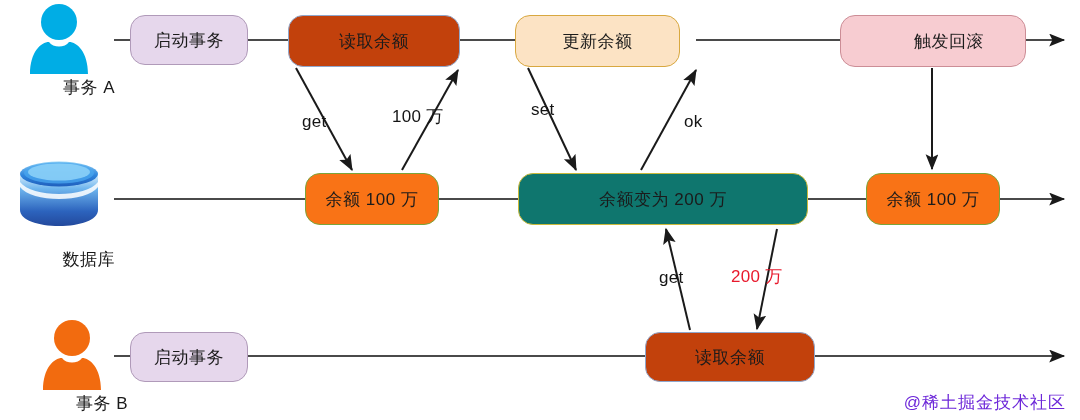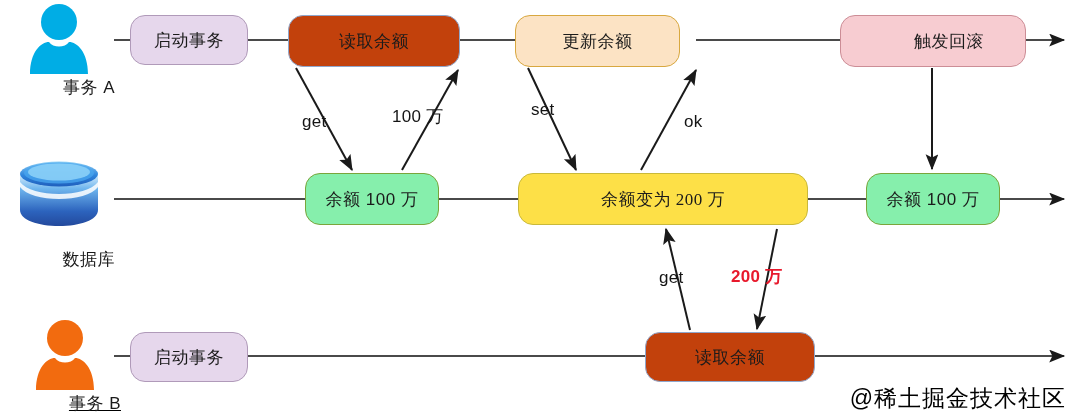--- a/index.html
+++ b/index.html
@@ -49,42 +49,42 @@
     font-size: 17px;
     color: #1b1b1b;
     letter-spacing: .5px;
     white-space: nowrap;
     background: #fff;
   }
   .box.purple  { background: #e6d7ec; border-color: #b09ab9; }
   .box.blue    { background: #c2410c; border-color: #8fa7cd; }
   .box.orange  { background: #fce3c4; border-color: #d8a840; }
   .box.pink    { background: #f7ccd1; border-color: #cc8d96; }
-  .box.green   { background: #86efac; border-color: #7aa53b; }
-  .box.yellow  { background: #fde047; border-color: #c9b93a; font-family: Liberation Serif, serif; }
+  .box.green   { background: #f97316; border-color: #7aa53b; }
+  .box.yellow  { background: #0f766e; border-color: #c9b93a; }
 
   
   .edge-label {
     position: absolute;
     font-size: 17px;
     color: #141414;
     white-space: nowrap;
     letter-spacing: .3px;
   }
   .edge-label.red {
     color: #e8192c;
-    font-weight: bold;
+    font-weight: normal;
   }
 
   
   .watermark {
     position: absolute;
     right: 14px; bottom: 6px;
-    font-size: 23px;
-    color: #000000;
+    font-size: 17px;
+    color: #6d28d9;
     letter-spacing: 1px;
     white-space: nowrap;
     user-select: none;
   }
 </style>
 </head>
 <body>
 
 <div id="stage">
 
@@ -155,21 +155,21 @@
     <svg class="db-icon" width="82" height="68" viewBox="0 0 82 68">
       <path d="M2,14 L2,50 C2,60 20,66 41,66 C62,66 80,60 80,50 L80,14 Z" fill="url(#dbBody)"></path>
       <ellipse cx="41" cy="14" rx="39" ry="12.5" fill="url(#dbTop)"></ellipse>
       <ellipse cx="41" cy="13" rx="35" ry="10.5" fill="#4aa7ef" opacity="0.75"></ellipse>
       <ellipse cx="41" cy="12" rx="31" ry="8.6" fill="#8ed2f8" opacity="0.85"></ellipse>
       <path d="M2,22 C8,30 24,34 41,34 C58,34 74,30 80,22 L80,27 C74,35 58,39 41,39 C24,39 8,35 2,27 Z" fill="#ffffff" opacity="0.85"></path>
     </svg>
     <div class="actor-label" style="margin-top:20px;">数据库</div>
   </div>
 
-  <div class="actor" style="left:9px; top:318px;text-decoration:underline;">
+  <div class="actor" style="left:16px; top:318px;">
     <svg class="person-icon" width="64" height="72" viewBox="0 0 64 72">
       <circle cx="32" cy="20" r="18" fill="#f26b0f"></circle>
       <path d="M3,72 C3,50 14,40 22,40 C26,46 38,46 42,40 C50,40 61,50 61,72 Z" fill="#f26b0f"></path>
     </svg>
     <div class="actor-label">事务 B</div>
   </div>
 
   <div class="box purple" style="left:130px; top:15px; width:118px; height:50px;">
     <span>启动事务</span>
   </div>

